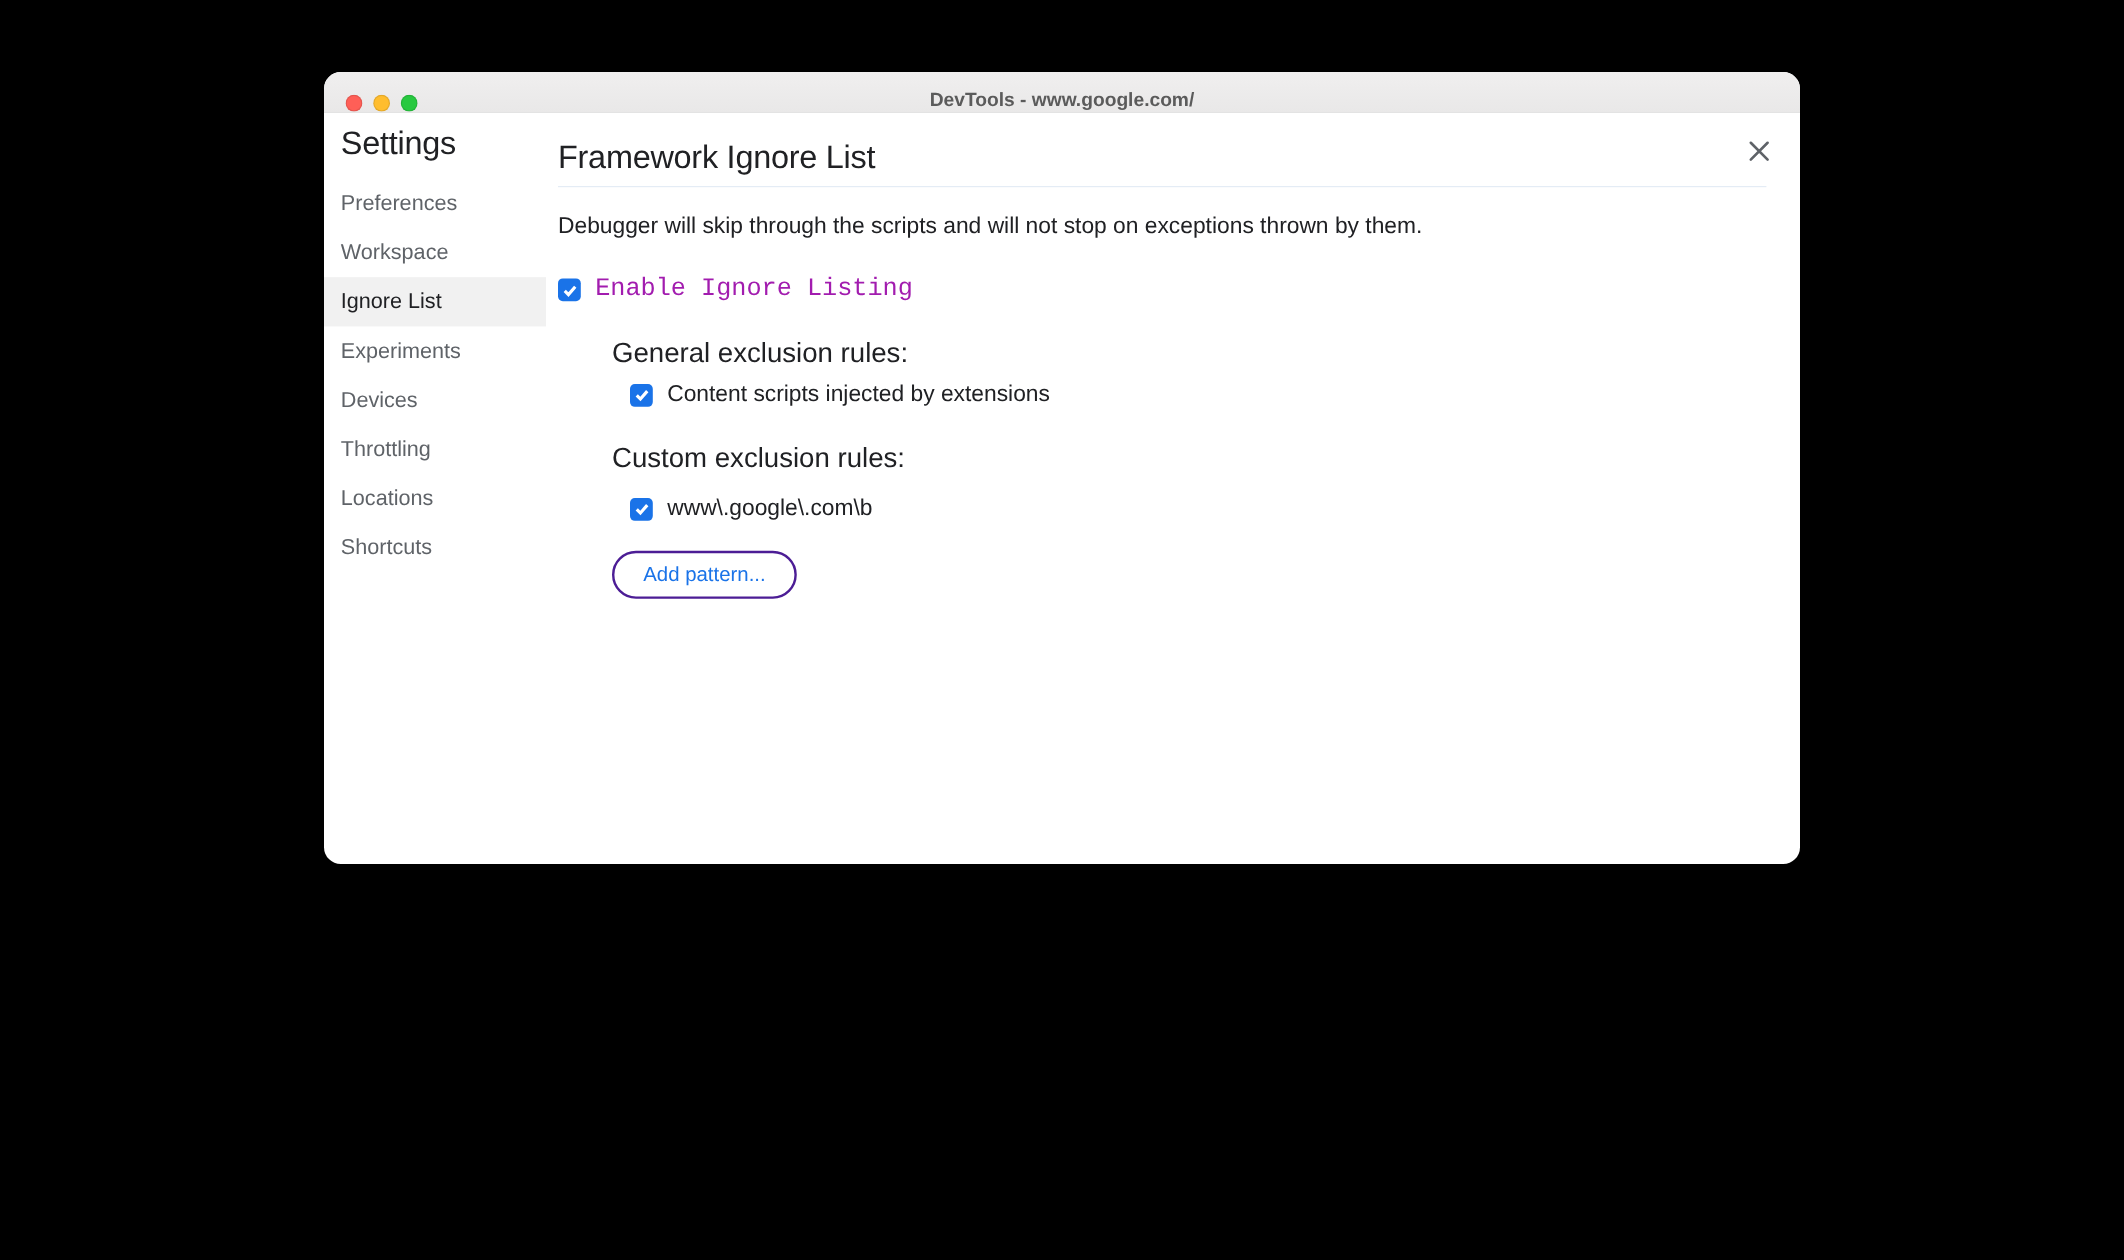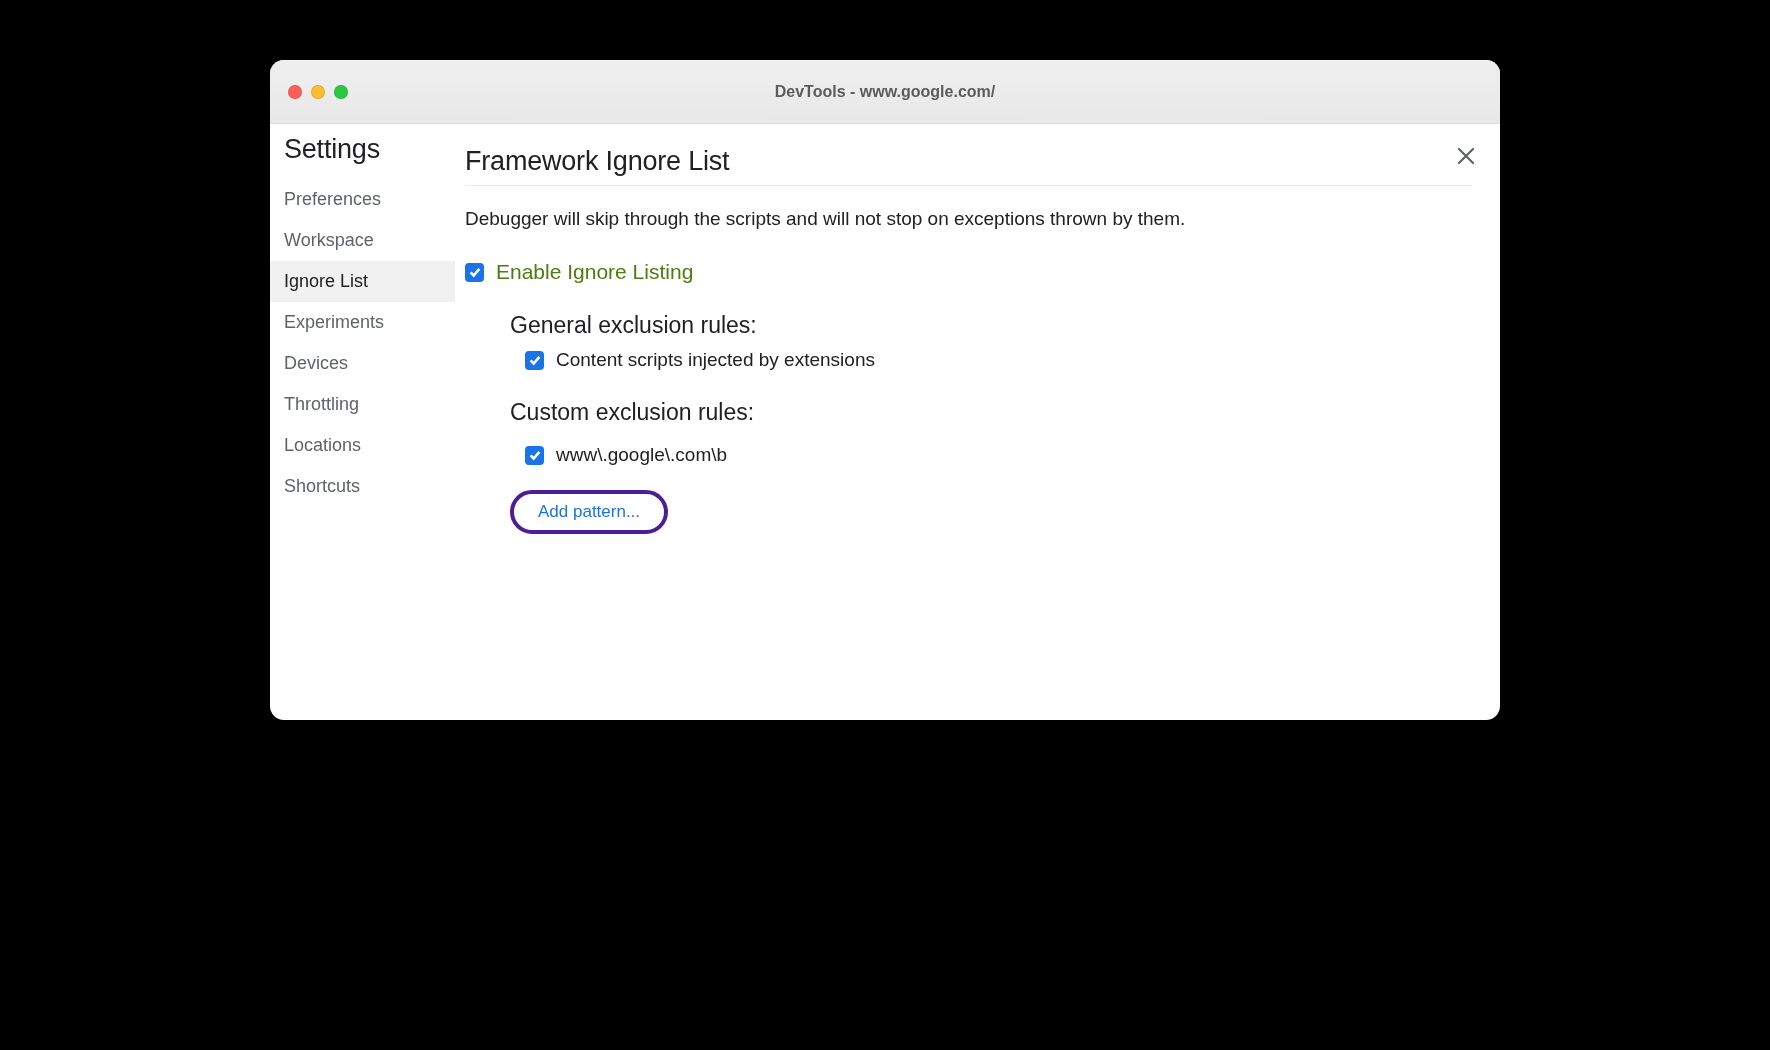--- a/index.html
+++ b/index.html
@@ -17,25 +17,25 @@
       width: 1230px;
       height: 660px;
       background: #fff;
       border-radius: 14px;
       box-shadow: 0 30px 80px rgba(0,0,0,0.5);
       overflow: hidden;
       display: flex;
       flex-direction: column;
     }
     .titlebar {
-      height: 64px;
+      height: 34px;
       background: linear-gradient(#f0efef, #e9e8e8);
       border-bottom: 1px solid #dcdcdc;
       display: flex;
-      align-items: center;
+      align-items: flex-end;
       position: relative;
     }
     .traffic {
       display: flex;
       gap: 9px;
       padding-left: 18px;
     }
     .dot {
       width: 14px; height: 14px; border-radius: 50%;
     }
@@ -127,22 +127,23 @@
       justify-content: center;
       cursor: pointer;
       flex-shrink: 0;
     }
     .checkbox svg { width: 14px; height: 14px; stroke: #fff; stroke-width: 3; fill: none; }
     .opt-label {
       font-size: 19px;
       color: #202124;
     }
     .opt-label.muted {
-      color: #4d7c0f;
+      color: #a21caf;
       font-size: 21px;
+      font-family: Liberation Mono, monospace;
     }
     .section-heading {
       font-size: 23px;
       color: #202124;
       margin-top: 28px;
       margin-left: 45px;
     }
     .help-icon {
       width: 19px;
       height: 19px;
@@ -154,21 +155,21 @@
     .help-icon svg { width: 100%; height: 100%; }
     .truncated {
       max-width: 740px;
       overflow: hidden;
       white-space: nowrap;
       text-overflow: ellipsis;
     }
     .add-btn {
       margin-top: 24px;
       margin-left: 45px;
-      border: 4px solid #4c1d95;
+      border: 2px solid #4c1d95;
       background: #fff;
       color: #1a73e8;
       border-radius: 22px;
       padding: 8px 24px;
       font-size: 17px;
       cursor: pointer;
       font-family: inherit;
     }
   </style>
 </head>

